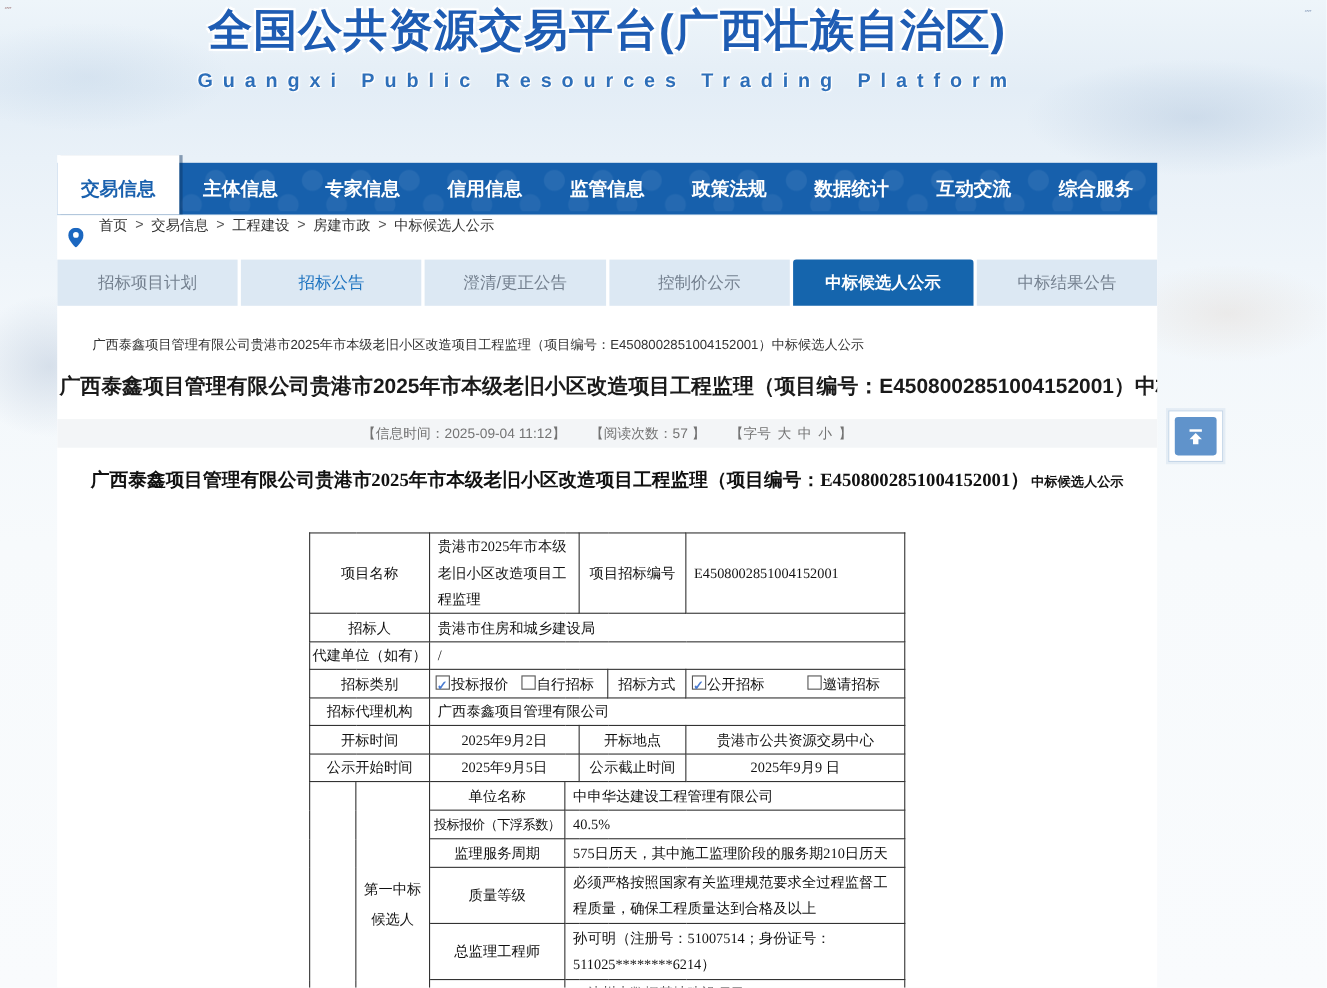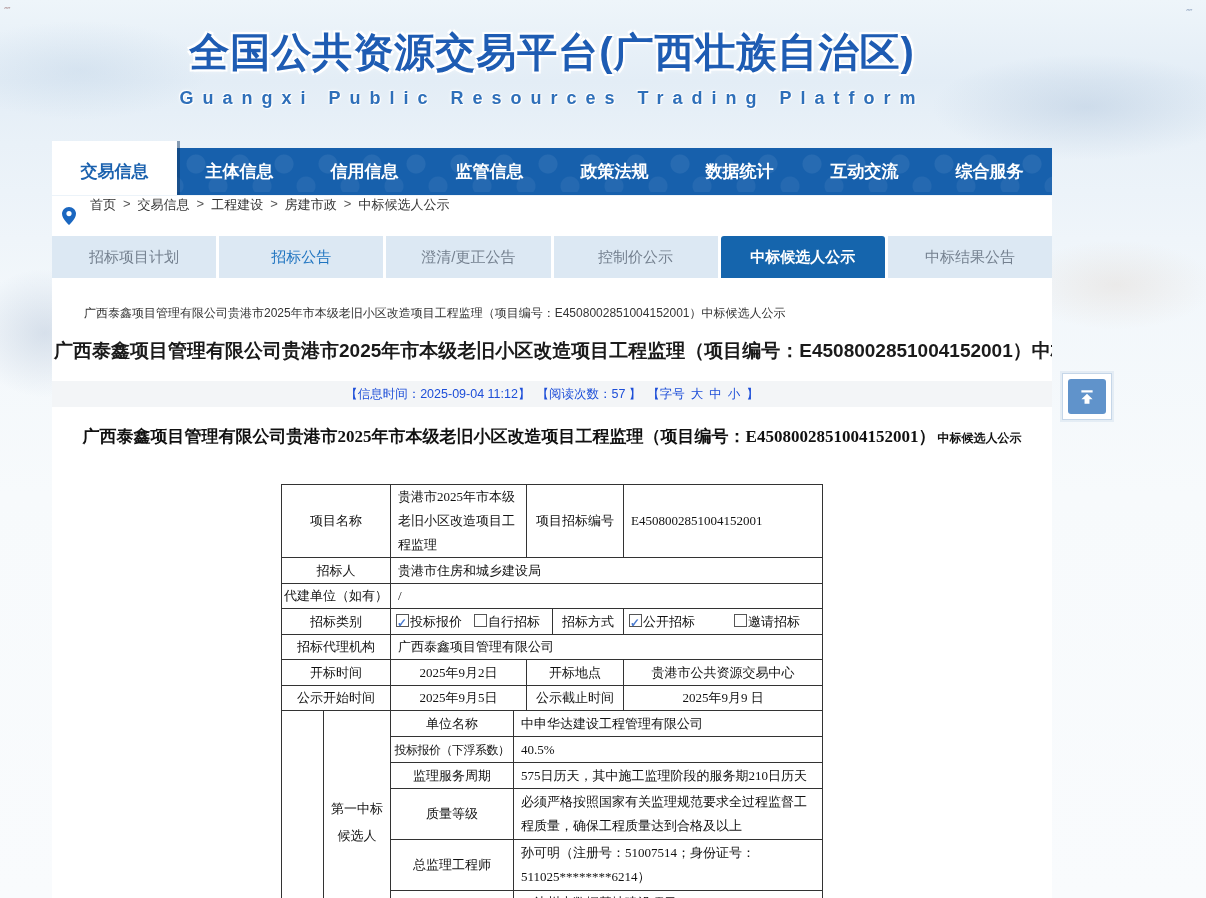--- a/index.html
+++ b/index.html
@@ -16,21 +16,21 @@
     background:radial-gradient(ellipse at center,rgba(216,200,188,.28),rgba(216,200,188,0) 70%);}
   .bg-cloud.left-mid{left:-30px;top:268px;width:150px;height:130px;
     background:radial-gradient(ellipse at center,rgba(140,162,192,.28),rgba(140,162,192,0) 70%);}
   .bg-cloud.left-top{left:-50px;top:20px;width:260px;height:100px;
     background:radial-gradient(ellipse at center,rgba(170,195,220,.25),rgba(170,195,220,0) 70%);}
   .bg-mark{position:absolute;font-size:10px;color:rgba(120,60,60,.55);pointer-events:none;}
 
   
   .site-header{position:absolute;left:52px;top:0;width:1000px;text-align:center;}
   .site-title{
-    margin-top:25px;font-size:40px;font-weight:bold;color:#1e5cb3;letter-spacing:1px;
+    font-size:40px;font-weight:bold;color:#1e5cb3;letter-spacing:1px;
     text-shadow:-2px -2px 0 #fff,2px -2px 0 #fff,-2px 2px 0 #fff,2px 2px 0 #fff,0 0 6px rgba(255,255,255,.9);
   }
   .site-subtitle{
     margin-top:8px;font-size:18px;font-weight:bold;color:#2e6fb9;letter-spacing:9px;
     text-shadow:-1px -1px 0 #fff,1px 1px 0 #fff,0 0 4px rgba(255,255,255,.9);
   }
 
   
   .main-nav{
     position:absolute;left:52px;top:148px;width:1000px;height:47px;display:flex;
@@ -64,22 +64,22 @@
     flex:1;display:flex;align-items:center;justify-content:center;
     background:#dce8f3;color:#74808f;font-size:15px;cursor:pointer;white-space:nowrap;
   }
   .tab.is-link{color:#1f74c0;}
   .tab.is-active{background:#1565ad;color:#fff;font-weight:bold;border-radius:3px 3px 0 0;}
 
   
   .article-subtitle{margin:27px 0 0 32px;font-size:12px;color:#333;}
   .article-title{margin-top:16px;padding:0 2px;text-align:center;font-size:19px;font-weight:bold;color:#1a1a1a;white-space:nowrap;}
   .meta-bar{
-    margin-top:17px;height:26px;display:flex;align-items:center;justify-content:center;gap:6px;
-    background:#f3f5f7;font-size:12.5px;color:#1d4ed8;
+    margin-top:17px;height:26px;display:flex;align-items:center;justify-content:center;gap:22px;
+    background:#f3f5f7;font-size:12.5px;color:#737373;
   }
   .meta-bar .fs-group{display:flex;align-items:center;gap:6px;}
   .meta-bar .fs-opt{cursor:pointer;}
   .doc-heading{
     margin-top:18px;text-align:center;
     font-family:"Liberation Serif","DejaVu Serif",serif;font-weight:bold;color:#111;
   }
   .doc-heading .main{font-size:17px;text-align:right;}
   .doc-heading .suffix{font-size:12px;margin-left:2px;}
 
@@ -120,20 +120,21 @@
 <div class="bg-mark" style="left:1186px;top:8px;color:rgba(60,90,140,.5);">⁗</div>
 
 <div class="site-header">
   <div class="site-title">全国公共资源交易平台(广西壮族自治区)</div>
   <div class="site-subtitle">Guangxi Public Resources Trading Platform</div>
 </div>
 
 <div class="main-nav">
   <div class="nav-item is-active">交易信息</div>
   <div class="nav-item">主体信息</div>
+  <div class="nav-item">专家信息</div>
   <div class="nav-item">信用信息</div>
   <div class="nav-item">监管信息</div>
   <div class="nav-item">政策法规</div>
   <div class="nav-item">数据统计</div>
   <div class="nav-item">互动交流</div>
   <div class="nav-item">综合服务</div>
 </div>
 
 <div class="card">
 

